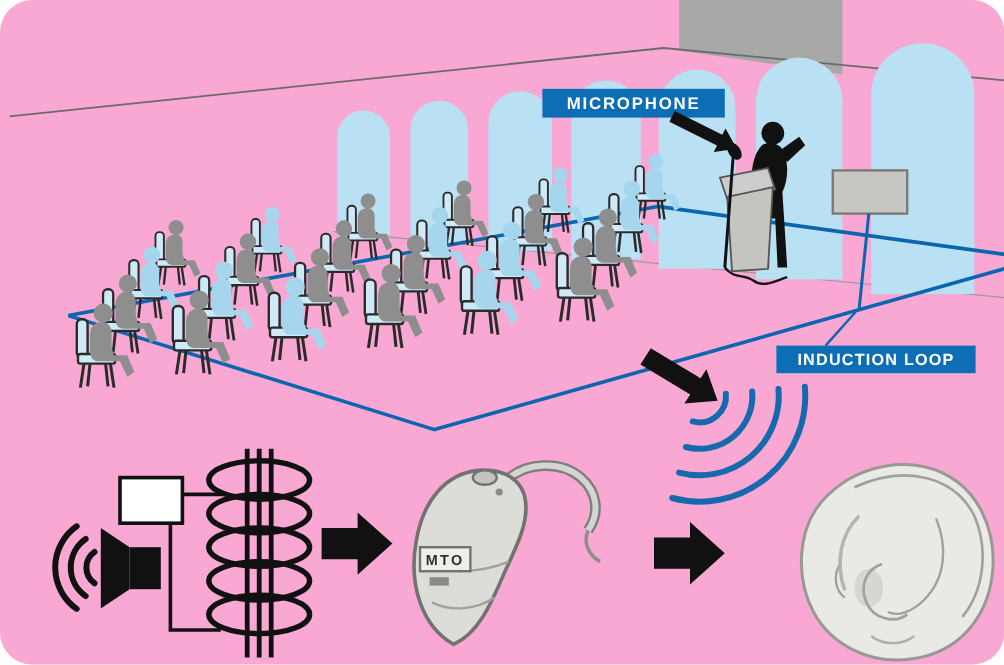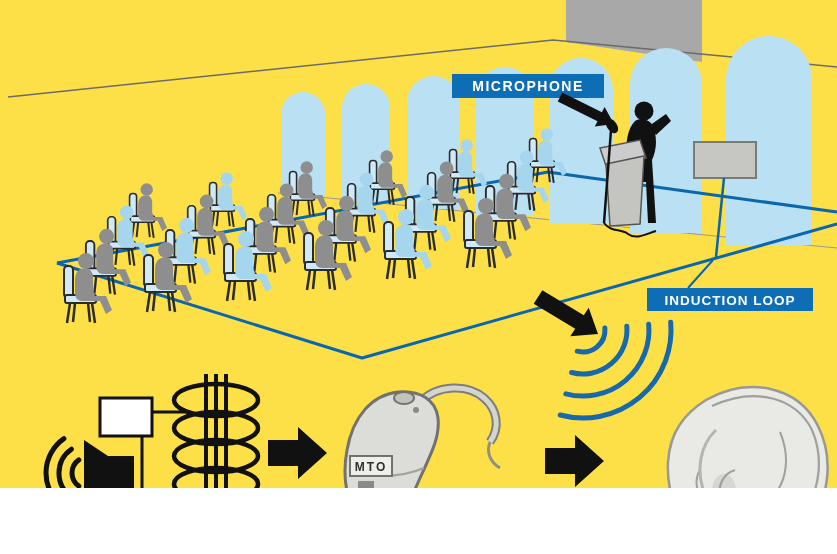--- a/index.html
+++ b/index.html
@@ -1,21 +1,22 @@
 <!DOCTYPE html>
 <html><head>
 <meta charset="utf-8">
 <style>
   html,body{margin:0;padding:0;background:#ffffff;}
   .stage{
     position:relative;
-    width:837px;height:488px;
-    background:#fde047;
+    width:837px;height:554px;
+    background:#f9a8d4;
     overflow:hidden;
     font-family:"Liberation Sans", sans-serif;
+    border-radius:27px;
   }
   svg{display:block;}
   .label-text{
     font-family:"Liberation Sans", sans-serif;
     font-weight:bold;
     font-size:14px;
     letter-spacing:1.5px;
     fill:#ffffff;
   }
   .mto-text{

